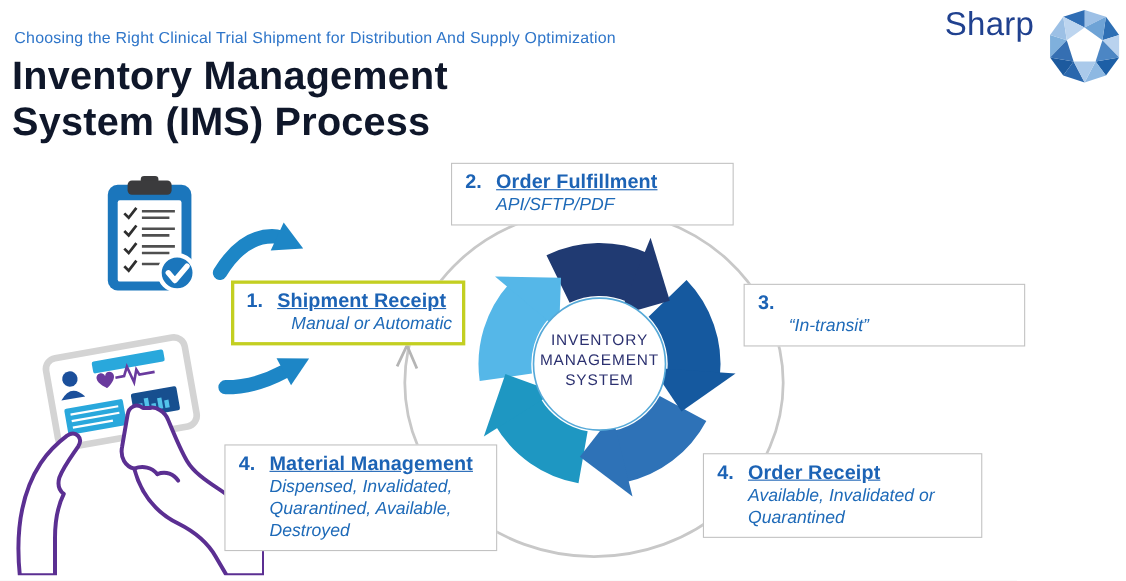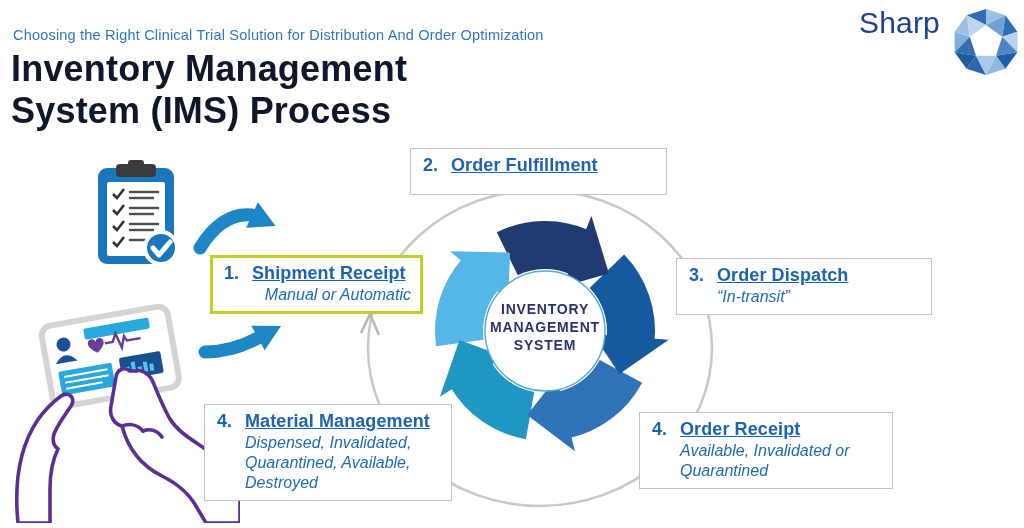--- a/index.html
+++ b/index.html
@@ -13,21 +13,21 @@
   }
   .title{
     position:absolute;left:11px;top:48px;margin:0;font-size:36px;line-height:1.16;
     font-weight:800;color:#0f172a;white-space:pre-line;letter-spacing:.2px;
   }
   .brand{position:absolute;top:6px;right:2px;height:74px;display:flex;gap:10px;}
   .brand-name{font-size:30px;font-weight:500;color:#20418f;letter-spacing:.2px;}
   .bg-svg,.cycle-svg,.deco-svg{position:absolute;pointer-events:none;}
   .center-label{
     position:absolute;left:465px;top:300px;width:160px;text-align:center;
-    font-size:14px;font-weight:bold;color:#2c3170;letter-spacing:.8px;line-height:1.3;
+    font-size:14px;font-weight:normal;color:#2c3170;letter-spacing:.8px;line-height:1.3;
     white-space:pre-line;
   }
   .step-box{
     position:absolute;box-sizing:border-box;background:#ffffff;border:1px solid #c2c2c2;
     padding:6px 10px 7px 12px;display:grid;grid-template-columns:26px 1fr;column-gap:2px;
     z-index:5;
   }
   .step-box.highlighted{border:3px solid #c3cf21;padding:5px 9px 6px 11px;}
   .step-num{grid-column:1;grid-row:1;font-size:18px;font-weight:bold;color:#1c63b5;}
   .step-title{grid-column:2;grid-row:1;font-size:18px;font-weight:bold;color:#1c63b5;letter-spacing:.1px;text-decoration:underline;}
@@ -41,21 +41,21 @@
   .pos-b2{left:410px;top:148px;width:257px;min-height:47px;}
   .pos-b3{left:676px;top:258px;width:256px;min-height:47px;}
   .pos-b4r{left:639px;top:412px;width:254px;min-height:65px;}
   .pos-b4m{left:204px;top:404px;width:248px;min-height:86px;}
 </style>
 </head>
 <body>
 
 <div class="canvas">
 
-  <div class="eyebrow">Choosing the Right Clinical Trial Solution for Distribution And Order Optimization</div>
+  <div class="eyebrow">Choosing the Right Clinical Trial Shipment for Distribution And Supply Optimization</div>
   <h1 class="title">Inventory Management
 System (IMS) Process</h1>
 
   <div class="brand">
     <span class="brand-name">Sharp</span>
     <svg width="72" height="72" viewBox="0 0 72 72">
       <polygon points="36,3 55.4,9.3 36,19" fill="#9dc0e6"></polygon>
       <polygon points="55.4,9.3 67.4,25.8 52.2,30.7" fill="#2e6fb4"></polygon>
       <polygon points="55.4,9.3 36,19 52.2,30.7" fill="#6ea3d6"></polygon>
       <polygon points="67.4,25.8 67.4,46.2 52.2,30.7" fill="#b9d2ee"></polygon>
@@ -161,25 +161,25 @@
 
   <div class="step-box highlighted pos-b1">
     <span class="step-num">1.</span>
     <span class="step-title">Shipment Receipt</span>
     <span class="step-sub">Manual or Automatic</span>
   </div>
 
   <div class="step-box pos-b2">
     <span class="step-num">2.</span>
     <span class="step-title">Order Fulfillment</span>
+    <span class="step-sub">API/SFTP/PDF</span>
   </div>
 
   <div class="step-box pos-b3">
     <span class="step-num">3.</span>
-    <span class="step-title">Order Dispatch</span>
     <span class="step-sub">“In-transit”</span>
   </div>
 
   <div class="step-box pos-b4r">
     <span class="step-num">4.</span>
     <span class="step-title">Order Receipt</span>
     <span class="step-sub">Available, Invalidated or
 Quarantined</span>
   </div>
 

